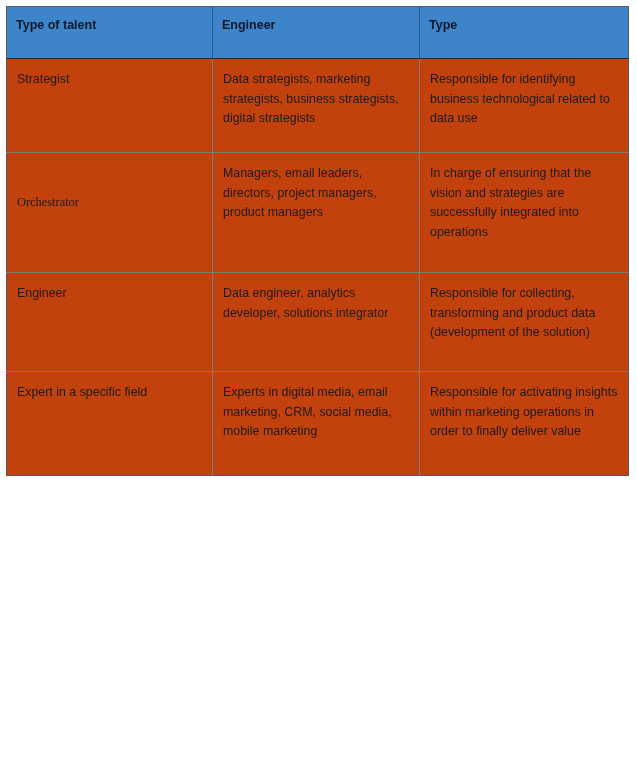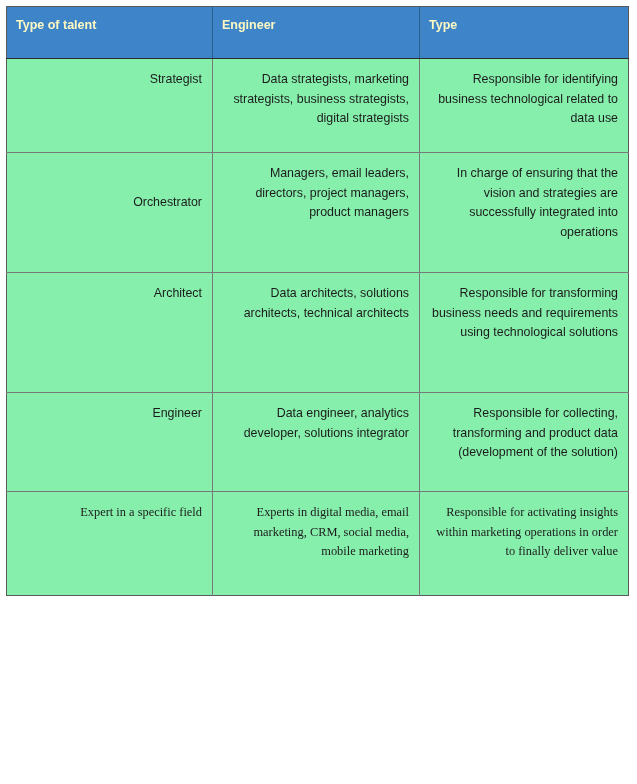--- a/index.html
+++ b/index.html
@@ -29,59 +29,59 @@
     table-layout: fixed;
     border: 1px solid #5a5a5a;
   }
 
   table.talent-table col.col-type    { width: 206px; }
   table.talent-table col.col-example { width: 207px; }
   table.talent-table col.col-role    { width: 209px; }
 
   thead th {
     background: #3d85c8;
-    color: #fef9c3;
+    color: #0f172a;
     font-size: 12.5px;
     font-weight: bold;
     text-align: left;
     vertical-align: top;
     padding: 11px 9px 0 9px;
     height: 52px;
     box-sizing: border-box;
     border-right: 1px solid #2f5f8f;
     border-bottom: 1px solid #2b2b2b;
   }
   thead th:last-child { border-right: none; }
 
   tbody td {
     font-size: 12.4px;
     color: #1c1c1c;
     line-height: 19.5px;
-    text-align: right;
+    text-align: left;
     vertical-align: top;
     padding: 11px 10px 10px 10px;
     box-sizing: border-box;
     border-top: 1px solid #7a7a7a;
     border-right: 1px solid #7a7a7a;
-    background: #86efac;
+    background: #c2410c;
   }
   tbody td:last-child { border-right: none; }
   tbody tr:first-child td { border-top: none; }
 
   
   .type-label { display: block; }
-  .type-label.nudge-down { padding-top: 29px; }
+  .type-label.nudge-down { padding-top: 29px; font-family: Liberation Serif, serif; }
 
   
   tbody tr.r0 td { height: 94px; }
   tbody tr.r1 td { height: 120px; }
   tbody tr.r2 td { height: 120px; }
   tbody tr.r3 td { height: 99px; }
   tbody tr.r4 td { height: 180px; }
-  tbody tr.r5 td { height: 104px; font-family: Liberation Serif, serif; }
+  tbody tr.r5 td { height: 104px; }
 </style>
 </head>
 <body>
 
 <div id="talent-table-wrap">
   <table class="talent-table">
     <colgroup>
       <col class="col-type">
       <col class="col-example">
       <col class="col-role">
@@ -101,27 +101,20 @@
         <td>Data strategists, marketing strategists, business strategists, digital strategists</td>
         <td>Responsible for identifying business technological related to data use</td>
       </tr>
       <tr class="r1">
         <td>
             <span class="type-label nudge-down">Orchestrator</span>
           </td>
         <td>Managers, email leaders, directors, project managers, product managers</td>
         <td>In charge of ensuring that the vision and strategies are successfully integrated into operations</td>
       </tr>
-      <tr class="r2">
-        <td>
-            <span class="type-label">Architect</span>
-          </td>
-        <td>Data architects, solutions architects, technical architects</td>
-        <td>Responsible for transforming business needs and requirements using technological solutions</td>
-      </tr>
       <tr class="r3">
         <td>
             <span class="type-label">Engineer</span>
           </td>
         <td>Data engineer, analytics developer, solutions integrator</td>
         <td>Responsible for collecting, transforming and product data (development of the solution)</td>
       </tr>
       <tr class="r5">
         <td>
             <span class="type-label">Expert in a specific field</span>

